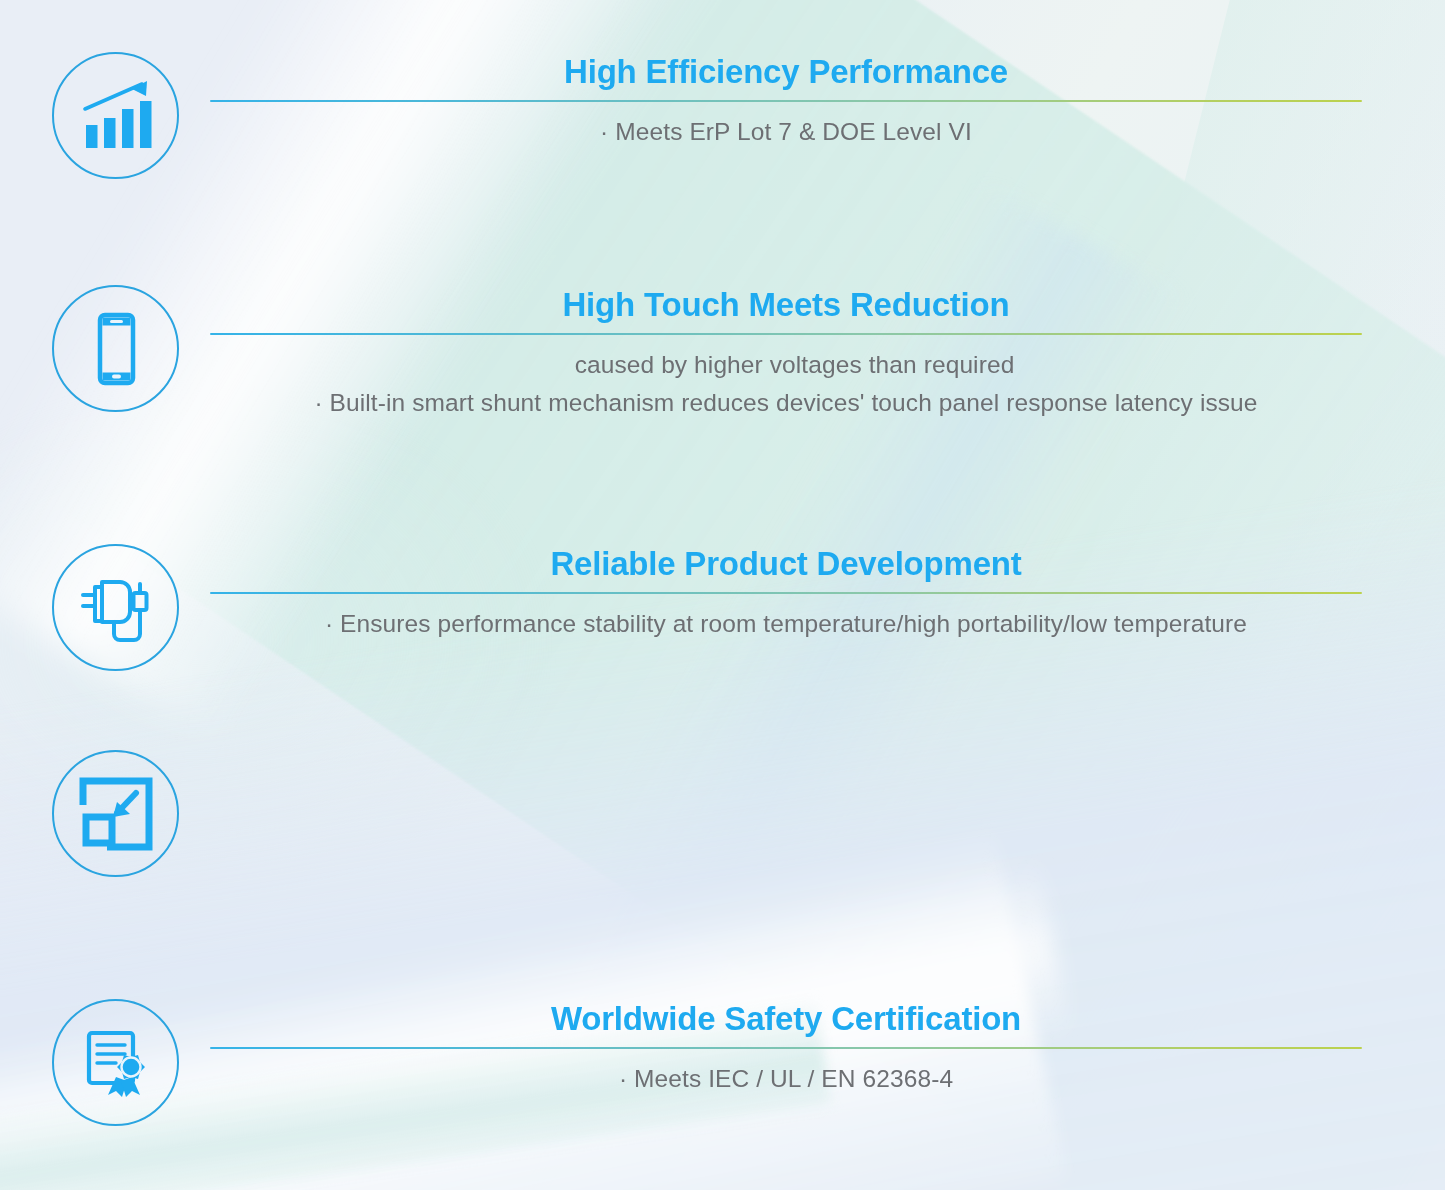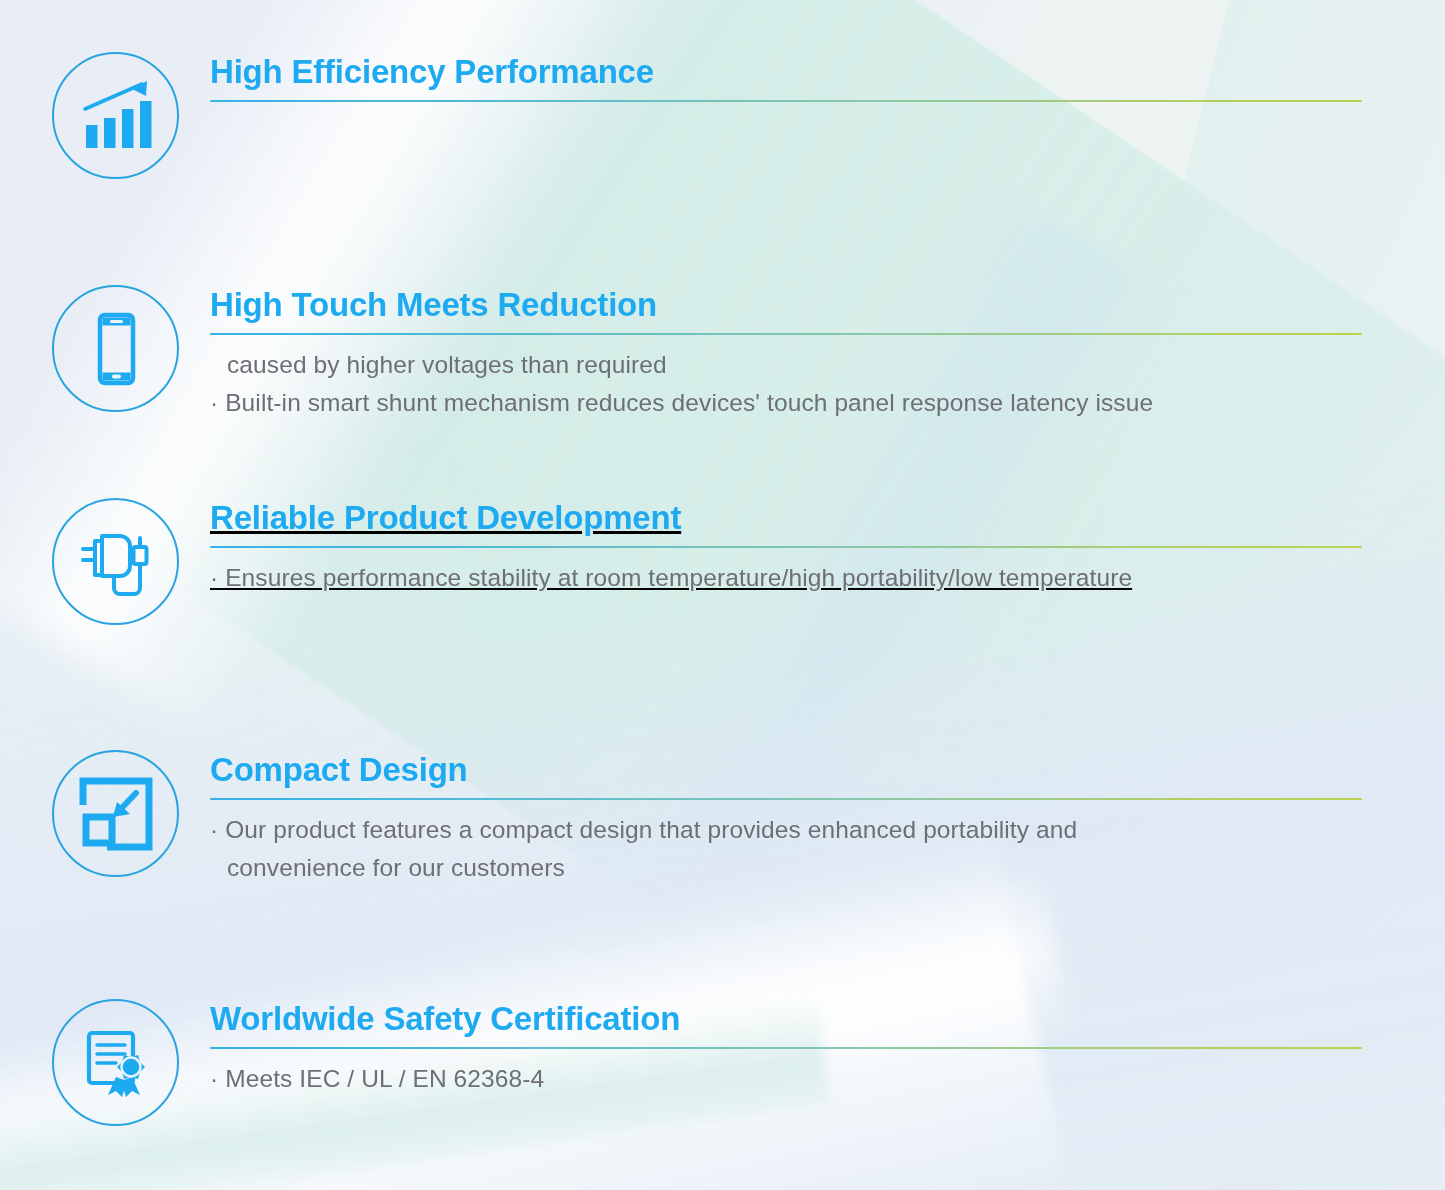--- a/index.html
+++ b/index.html
@@ -163,20 +163,21 @@
     filter: blur(6px);
   }
 
   
   .sheet {
     position: relative;
     z-index: 2;
     width: 1445px;
     height: 1190px;
     padding: 15px;
+    text-align: center;
   }
 
   .feature {
     position: absolute;
     display: flex;
     align-items: flex-start;
     left: 52px;
   }
 
   .icon-circle {
@@ -228,21 +229,21 @@
     white-space: pre-wrap;
   }
 
   .feat-line.cont {
     padding-left: 17px;
   }
 
   
   #feature-0 { top: 50px; }
   #feature-1 { top: 283px; }
-  #feature-2 { top: 496px; text-decoration: underline; }
+  #feature-2 { top: 542px; }
   #feature-3 { top: 748px; }
   #feature-4 { top: 981px; margin-top: 16px; }
 </style>
 </head>
 <body>
 
 <div class="bg-root">
   <div class="bg-band band-mint-a"></div>
   <div class="bg-band band-mint-b"></div>
   <div class="bg-band band-mint-left"></div>
@@ -269,20 +270,23 @@
         </g>
         <g stroke="#1eaaf0" stroke-width="3.6" fill="none" stroke-linecap="round">
           <line x1="9" y1="33" x2="66" y2="8"></line>
         </g>
         <polygon points="71,5 70,20 56,13" fill="#1eaaf0"></polygon>
       </svg>
     </div>
     <div class="feat-body">
       <div class="feat-title">High Efficiency Performance</div>
       <div class="feat-rule"></div>
+      <div class="feat-lines">
+        <div class="feat-line">· Meets ErP Lot 7 &amp; DOE Level VI</div>
+      </div>
     </div>
   </div>
 
   <div class="feature" id="feature-1">
     <div class="icon-circle">
       <svg width="80" height="80" viewBox="0 0 80 80" aria-hidden="true">
         <rect x="24" y="6" width="33" height="68" rx="5" ry="5" fill="none" stroke="#1eaaf0" stroke-width="4.5"></rect>
         <rect x="28.5" y="16" width="24" height="46" fill="#ffffff" opacity="0"></rect>
         <path d="M26.5,8.5 h28 v8 h-28 z" fill="#1eaaf0"></path>
         <path d="M26.5,63.5 h28 v8 h-28 z" fill="#1eaaf0"></path>
@@ -338,28 +342,20 @@
 
           <rect x="9" y="42" width="26" height="26"></rect>
         </g>
 
         <g stroke="#1eaaf0" stroke-width="6" stroke-linecap="round" fill="none">
           <line x1="59" y1="18" x2="40" y2="38"></line>
         </g>
         <polygon points="36,42 53,39 40,27" fill="#1eaaf0"></polygon>
       </svg>
     </div>
-    <div class="feat-body">
-      <div class="feat-title">Compact Design</div>
-      <div class="feat-rule"></div>
-      <div class="feat-lines">
-        <div class="feat-line">· Our product features a compact design that provides enhanced portability and</div>
-        <div class="feat-line cont">convenience for our customers</div>
-      </div>
-    </div>
   </div>
 
   <div class="feature" id="feature-4">
     <div class="icon-circle">
       <svg width="80" height="80" viewBox="0 0 80 80" aria-hidden="true">
 
         <path d="M16,10 h38 a3,3 0 0 1 3,3 v44 a3,3 0 0 1 -3,3 h-38 a3,3 0 0 1 -3,-3 v-44 a3,3 0 0 1 3,-3 z" fill="none" stroke="#1eaaf0" stroke-width="4.2"></path>
 
         <g stroke="#1eaaf0" stroke-width="3.4" stroke-linecap="round">
           <line x1="21" y1="22" x2="49" y2="22"></line>

